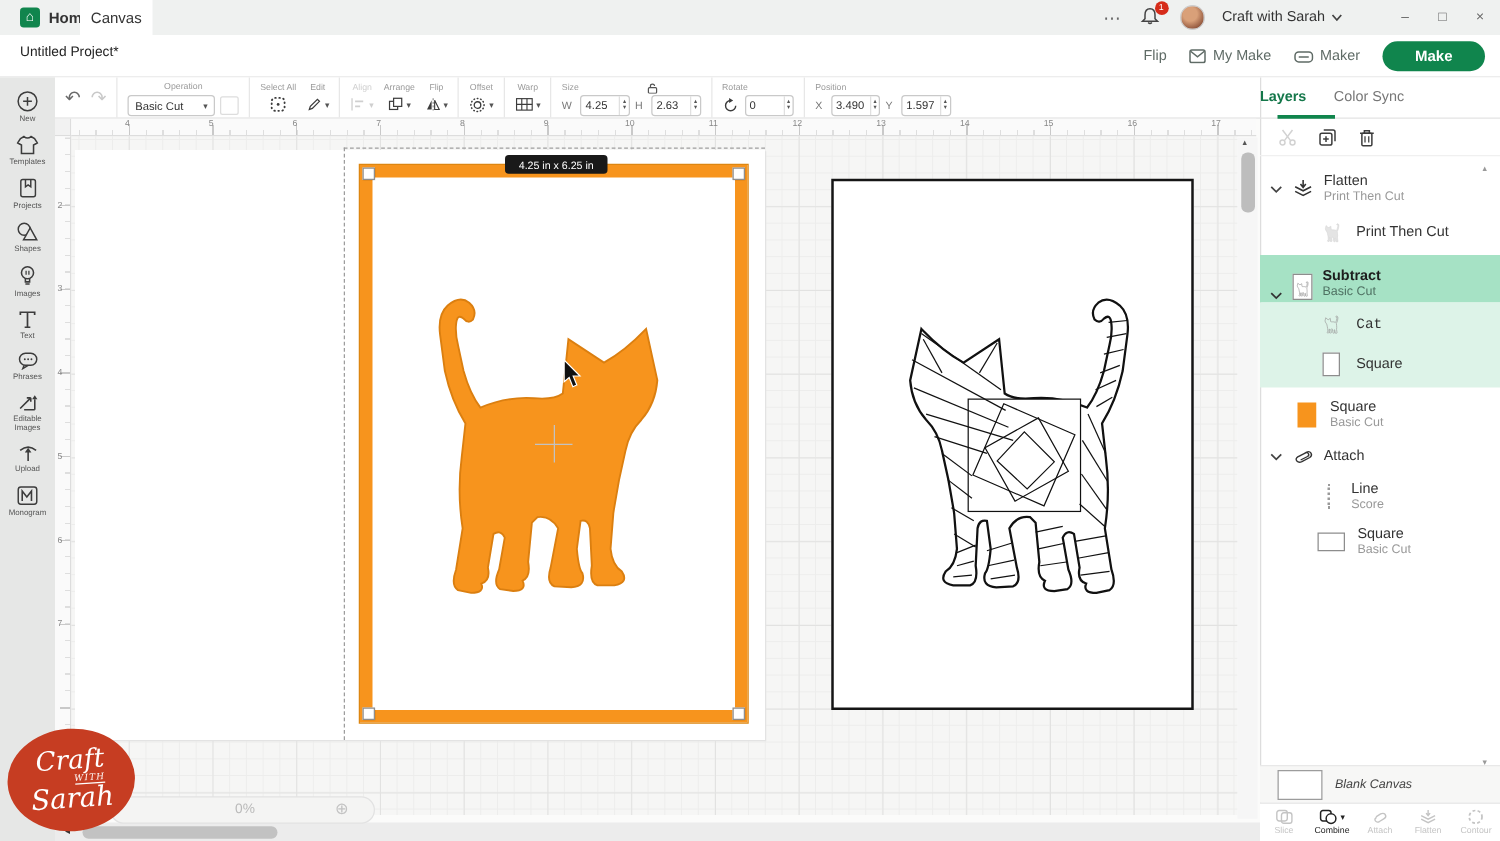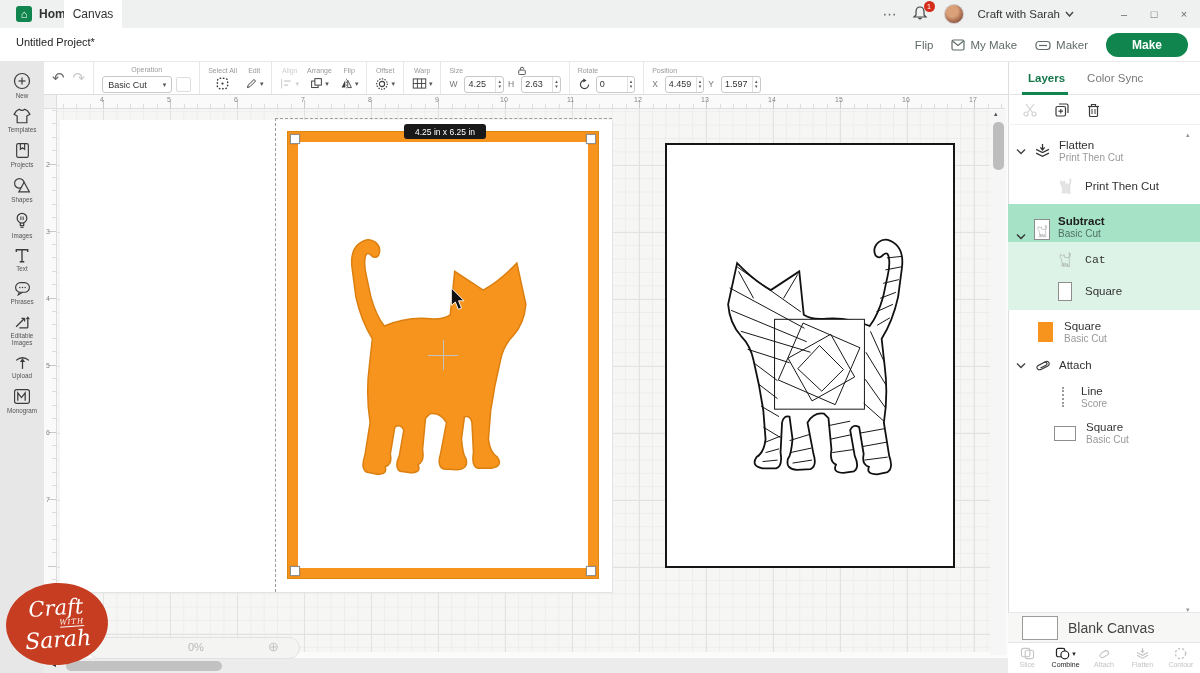--- a/index.html
+++ b/index.html
@@ -88,34 +88,34 @@
   .zoompill{left:88px;top:637px;width:212px;height:22px;border:1px solid #e2e2e2;border-radius:11px;background:#f4f4f3;}
   .zoomtext{left:188px;top:641px;font-size:11px;color:#b9b9b9;}
   .zoomplus{left:268px;top:639px;font-size:13px;color:#c3c3c3;}
   .logo{left:6px;top:583px;width:102px;height:82px;background:#c63d22;border-radius:50%;transform:rotate(-4deg);display:flex;flex-direction:column;align-items:center;justify-content:center;color:#fff;font-family:"DejaVu Serif",serif;font-style:italic;line-height:1;}
   .logo .l1{font-size:21px;}
   .logo .lw{font-size:7px;letter-spacing:1px;margin:1px 0 1px 30px;border-bottom:1px solid #fff;}
   .logo .l2{font-size:22px;margin-top:0px;}
 
   
   .panel{left:1008px;top:62px;width:192px;height:611px;background:#fff;border-left:1px solid #ddd;}
-  .ptabs{left:1008px;top:62px;width:192px;height:33px;border-bottom:1px solid #e4e4e4;display:flex;align-items:center;gap:22px;padding-left:20px;}
+  .ptabs{left:1008px;top:62px;width:192px;height:33px;border-bottom:1px solid #e4e4e4;display:flex;align-items:center;gap:22px;}
   .ptab{font-size:11.5px;color:#777;}
   .ptab.active{color:#14774a;font-weight:bold;}
   .ptab-underline{left:1022px;top:92px;width:46px;height:3px;background:#10854d;}
   .pactions{left:1008px;top:95px;width:192px;height:30px;display:flex;align-items:center;gap:16px;padding-left:14px;border-bottom:1px solid #f0f0f0;}
   .lrow{display:flex;align-items:center;}
   .lname{font-size:11.5px;color:#333;line-height:13px;}
   .lop{font-size:10px;color:#999;line-height:12px;}
   .thumb{background:#fff;border:1px solid #b5b5b5;}
   .mintrow{background:#a6e2c5;}
   .mintkids{background:#ddf3e8;}
   .blankrow{left:1008px;top:612px;width:192px;height:30px;background:#f7f7f6;border-top:1px solid #e8e8e8;display:flex;align-items:center;gap:10px;padding-left:14px;}
   .blankthumb{width:36px;height:24px;background:#fff;border:1px solid #9c9c9c;}
-  .blanklabel{font-size:14px;color:#444;}
+  .blanklabel{font-size:10px;color:#444;font-style:italic;}
   .pbottom{left:1008px;top:642px;width:192px;height:31px;background:#fff;border-top:1px solid #e4e4e4;display:flex;}
   .pb-item{flex:1;display:flex;flex-direction:column;align-items:center;justify-content:center;gap:1px;color:#c4c4c4;}
   .pb-item.on{color:#222;}
   .pb-label{font-size:7px;line-height:8px;}
   .pscroll-up{left:1186px;top:131px;font-size:7px;color:#999;}
   .pscroll-dn{left:1186px;top:606px;font-size:7px;color:#999;}
 </style>
 </head>
 <body>
 
@@ -322,21 +322,21 @@
             </div>
         </div>
       </div>
     </div>
     <div class="tb-sec" style="border-right:none;">
       <div class="tb-col">
         <span class="tb-label" style="align-self:flex-start;">Position</span>
         <div style="display:flex;align-items:center;gap:4px;margin-top:1px;">
           <span class="axis">X</span>
           <div class="numbox">
-              <span class="numval">4.459</span>
+              <span class="numval">3.490</span>
               <span class="stepper">
                 <span>▴</span>
                 <span>▾</span>
               </span>
             </div>
           <span class="axis">Y</span>
           <div class="numbox">
               <span class="numval">1.597</span>
               <span class="stepper">
                 <span>▴</span>

